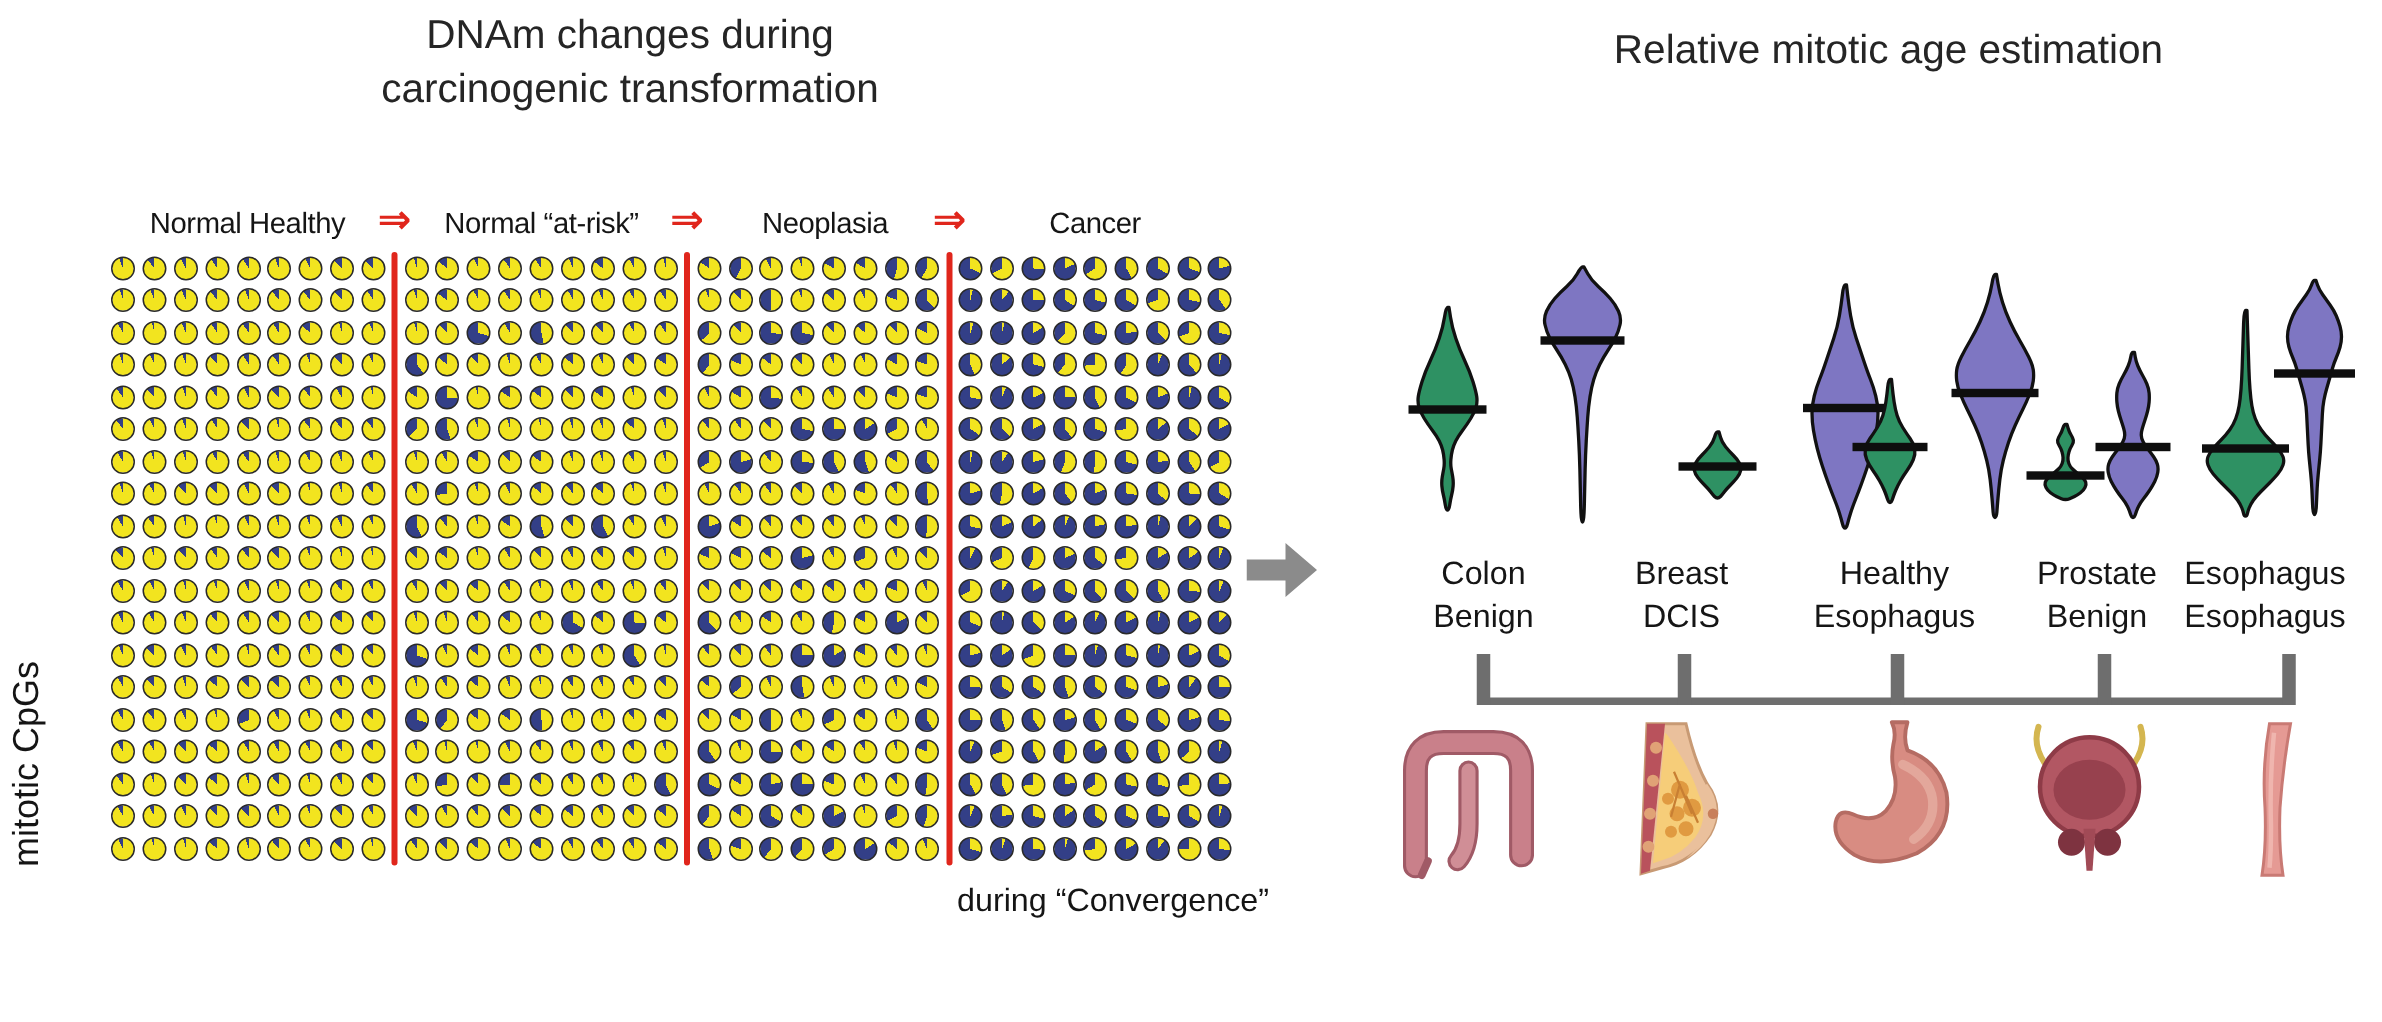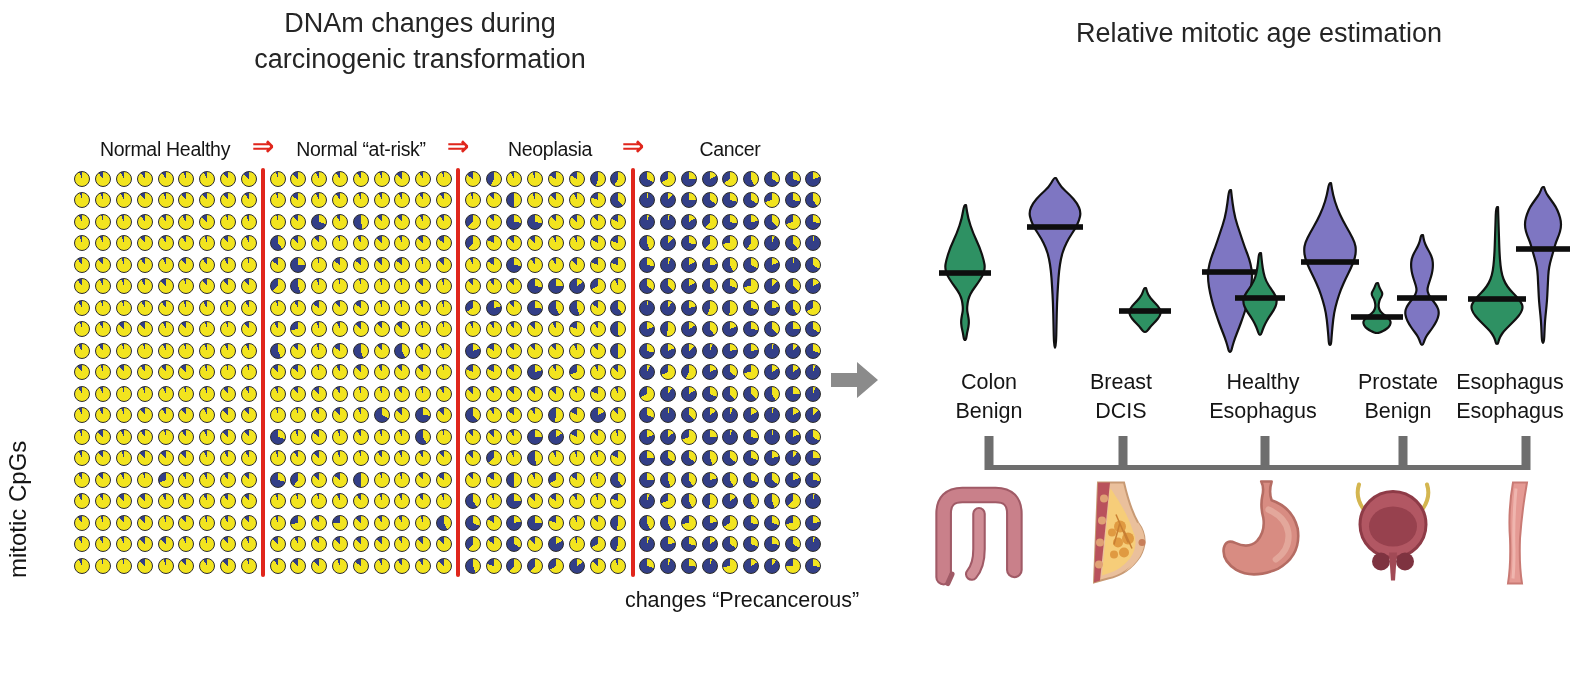--- a/index.html
+++ b/index.html
@@ -741,21 +741,21 @@
         <span class="pie" style="background: conic-gradient(rgb(51, 63, 135) 0%, rgb(51, 63, 135) 83.4%, rgb(242, 228, 31) 83.4%, rgb(242, 228, 31) 100%);"></span>
         <span class="pie" style="background: conic-gradient(rgb(51, 63, 135) 0%, rgb(51, 63, 135) 89.6%, rgb(242, 228, 31) 89.6%, rgb(242, 228, 31) 100%);"></span>
         <span class="pie" style="background: conic-gradient(rgb(51, 63, 135) 0%, rgb(51, 63, 135) 25.5%, rgb(242, 228, 31) 25.5%, rgb(242, 228, 31) 100%);"></span>
         <span class="pie" style="background: conic-gradient(rgb(51, 63, 135) 0%, rgb(51, 63, 135) 73.2%, rgb(242, 228, 31) 73.2%, rgb(242, 228, 31) 100%);"></span>
       </div>
   </div>
 
   <div id="y-axis-label">mitotic CpGs</div>
 
   <div class="bottom-note" style="left:742px">
-    <div>changes “Precancerous”</div>
+    <div>during “Convergence”</div>
   </div>
 
   <svg id="panel-arrow" width="48" height="40">
     <polygon points="0,13 26,13 26,2 47,20 26,38 26,27 0,27" fill="#8b8b8b"></polygon>
   </svg>
 </div>
 
 <div id="right-panel">
 
   <div id="right-title">Relative mitotic age estimation</div>

